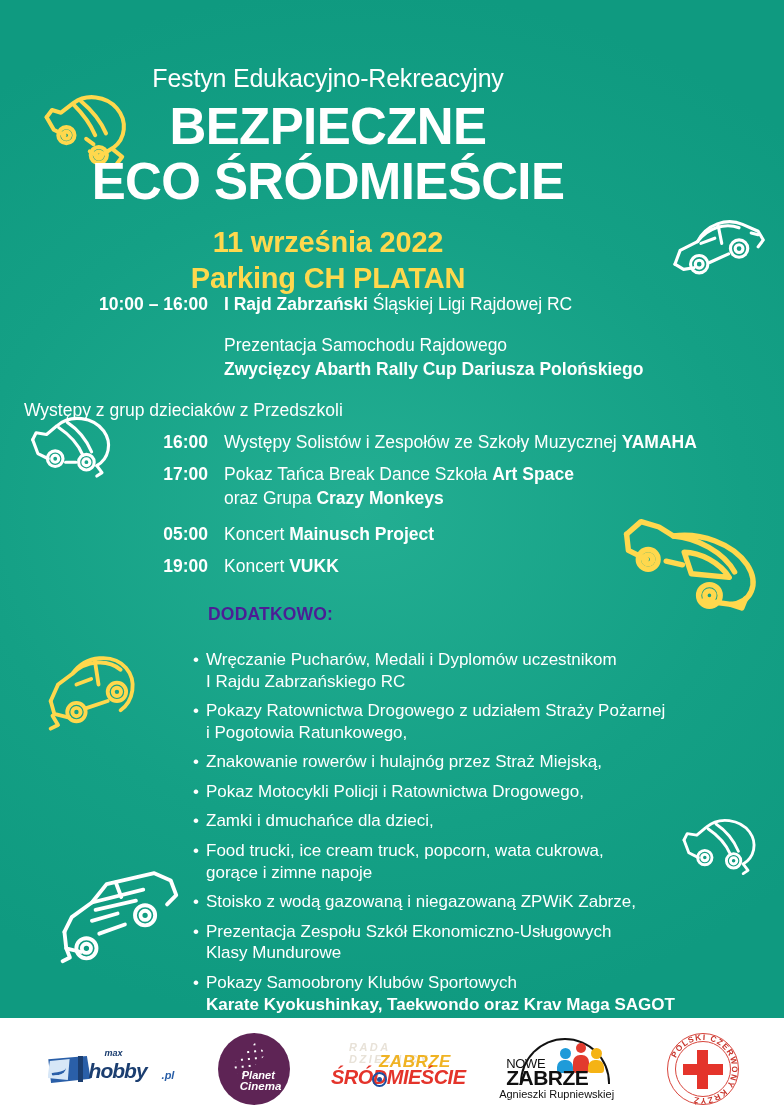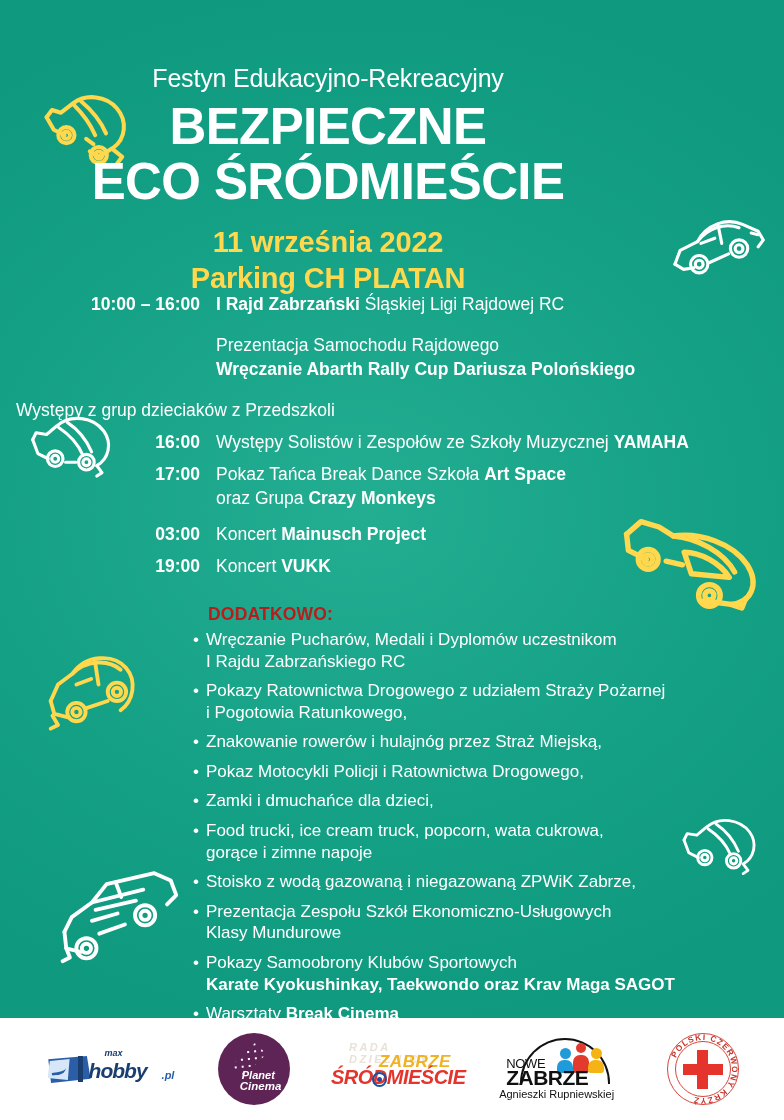--- a/index.html
+++ b/index.html
@@ -50,21 +50,21 @@
   .date, .place {
     color:#ffd84d;
     font-weight:bold;
     font-size:29px;
     letter-spacing:-0.2px;
     line-height:1.24;
   }
   .date { margin-top:16px; }
 
   
-  .schedule { position:absolute; left:0; top:293px; width:695px; }
+  .schedule { position:absolute; left:8px; top:293px; width:695px; }
   .row { display:flex; align-items:flex-start; margin-bottom:7px; }
   .row .time {
     width:200px; flex:0 0 200px;
     text-align:right;
     color:#ffffff;
     font-weight:bold;
     font-size:17.5px;
     padding-right:0;
     line-height:1.33;
   }
@@ -77,25 +77,25 @@
   }
   .row .desc b { font-weight:bold; }
   .row.gap { margin-bottom:18px; }
   .row.gap2 { margin-bottom:13px; }
   .row.tight { margin-bottom:9px; }
 
   
   .extra { position:absolute; left:0; top:604px; width:784px; }
   .extra-title {
     margin-left:208px;
-    color:#b91c1c;
+    color:#4c1d95;
     font-weight:bold;
     font-size:17.5px;
     letter-spacing:0.2px;
-    margin-bottom:4px;
+    margin-bottom:24px;
   }
   .bullets { margin-left:186px; width:560px; }
   .bullet { display:flex; margin-bottom:8px; }
   .bullet .dot {
     flex:0 0 20px;
     color:#ffffff;
     font-size:17px;
     line-height:1.27;
     text-align:center;
   }
@@ -375,21 +375,21 @@
       <div class="time">10:00 – 16:00</div>
       <div class="desc">
         <b>I Rajd Zabrzański</b><span> Śląskiej Ligi Rajdowej RC</span>
       </div>
     </div>
 
     <div class="row gap">
       <div class="time"></div>
       <div class="desc">
         <div>Prezentacja Samochodu Rajdowego</div>
-        <b>Wręczanie Abarth Rally Cup Dariusza Polońskiego</b>
+        <b>Zwycięzcy Abarth Rally Cup Dariusza Polońskiego</b>
       </div>
     </div>
 
     <div class="row tight">
       <div class="desc">Występy z grup dzieciaków z Przedszkoli</div>
     </div>
 
     <div class="row tight">
       <div class="time">16:00</div>
       <div class="desc">
@@ -399,21 +399,21 @@
 
     <div class="row gap2">
       <div class="time">17:00</div>
       <div class="desc">
         <div><span>Pokaz Tańca Break Dance Szkoła </span><b>Art Space</b></div>
         <div><span>oraz Grupa </span><b>Crazy Monkeys</b></div>
       </div>
     </div>
 
     <div class="row tight">
-      <div class="time">03:00</div>
+      <div class="time">05:00</div>
       <div class="desc">
         <span>Koncert </span><b>Mainusch Project</b>
       </div>
     </div>
 
     <div class="row">
       <div class="time">19:00</div>
       <div class="desc">
         <span>Koncert </span><b>VUKK</b>
       </div>

